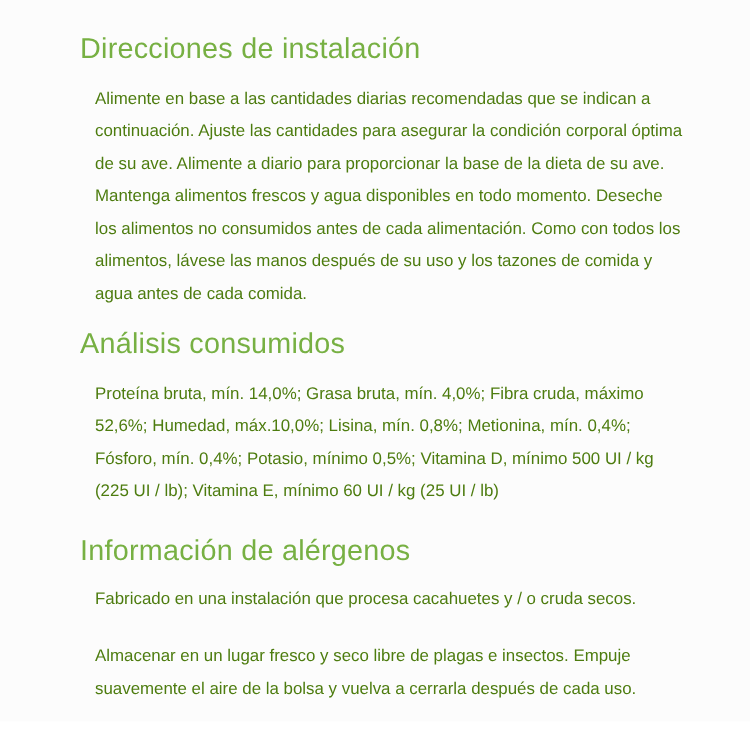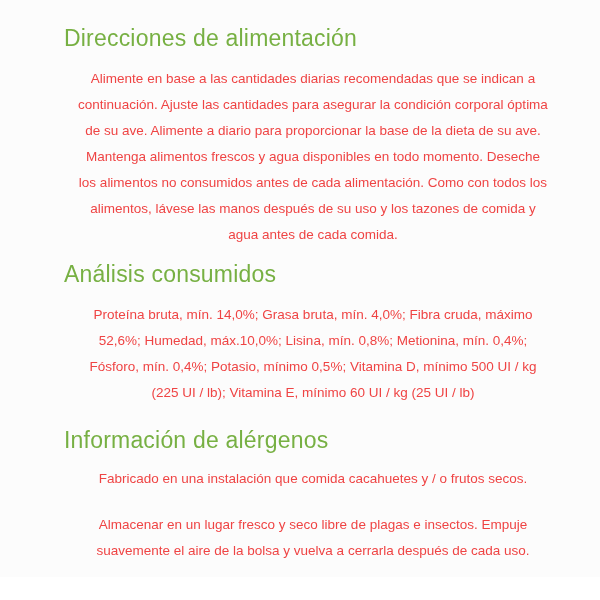--- a/index.html
+++ b/index.html
@@ -29,48 +29,47 @@
     font-size: 23px;
     font-weight: 500;
     letter-spacing: 0.2px;
     line-height: 28px;
     margin: 0 0 14px 0;
   }
   .section-heading.tight {
     margin-bottom: 12px;
   }
   .body-text {
-    color: #ef4444;
+    color: #4d7c0f;
     font-size: 13.5px;
     line-height: 26px;
     margin: 0 0 12px 12px;
     max-width: 488px;
-    text-align: center;
   }
   .body-text.last-in-section {
     margin-bottom: 20px;
   }
 </style>
 </head>
 <body>
 
 <div class="page">
 
   <section class="section">
-    <h2 class="section-heading">Direcciones de alimentación</h2>
+    <h2 class="section-heading">Direcciones de instalación</h2>
     <p class="body-text">Alimente en base a las cantidades diarias recomendadas que se indican a continuación. Ajuste las cantidades para asegurar la condición corporal óptima de su ave. Alimente a diario para proporcionar la base de la dieta de su ave. Mantenga alimentos frescos y agua disponibles en todo momento. Deseche los alimentos no consumidos antes de cada alimentación. Como con todos los alimentos, lávese las manos después de su uso y los tazones de comida y agua antes de cada comida.</p>
   </section>
 
   <section class="section">
     <h2 class="section-heading">Análisis consumidos</h2>
     <p class="body-text last-in-section">Proteína bruta, mín. 14,0%; Grasa bruta, mín. 4,0%; Fibra cruda, máximo 52,6%; Humedad, máx.10,0%; Lisina, mín. 0,8%; Metionina, mín. 0,4%; Fósforo, mín. 0,4%; Potasio, mínimo 0,5%; Vitamina D, mínimo 500 UI / kg (225 UI / lb); Vitamina E, mínimo 60 UI / kg (25 UI / lb)</p>
   </section>
 
   <section class="section">
     <h2 class="section-heading tight">Información de alérgenos</h2>
-    <p class="body-text last-in-section">Fabricado en una instalación que comida cacahuetes y / o frutos secos.</p>
+    <p class="body-text last-in-section">Fabricado en una instalación que procesa cacahuetes y / o cruda secos.</p>
   </section>
 
   <section class="section">
     <p class="body-text">Almacenar en un lugar fresco y seco libre de plagas e insectos. Empuje suavemente el aire de la bolsa y vuelva a cerrarla después de cada uso.</p>
   </section>
 
 </div>
 
 </body></html>

